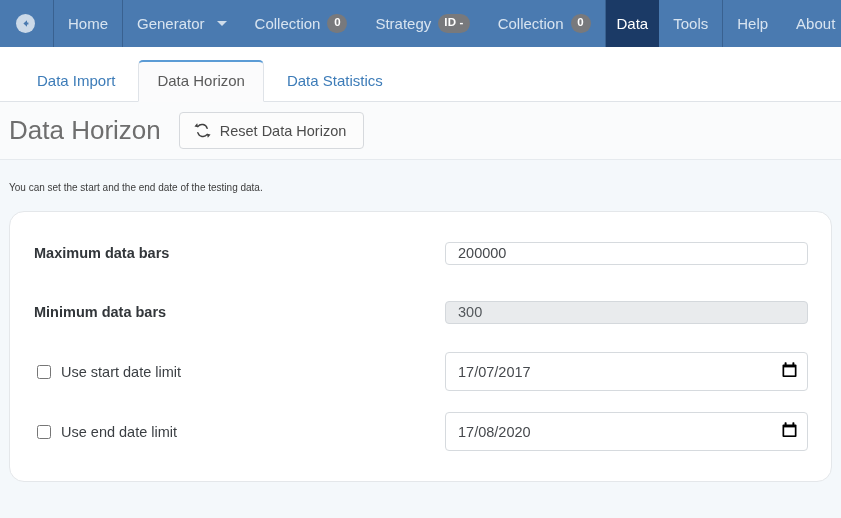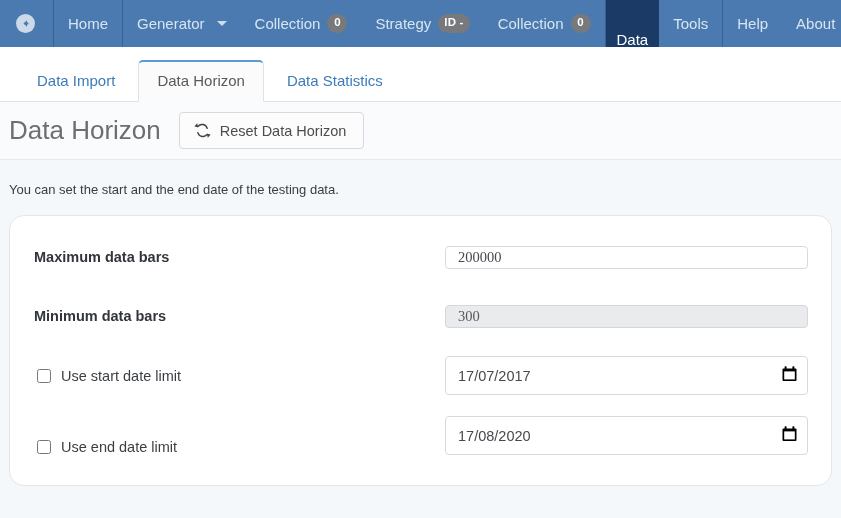--- a/index.html
+++ b/index.html
@@ -31,21 +31,20 @@
     white-space: nowrap;
     text-decoration: none;
     cursor: pointer;
     user-select: none;
   }
   .nav-item.brand { padding: 0 18px 0 16px; }
   .nav-item.active {
     background: #1b3a66;
     color: #ffffff;
     padding: 0 11px;
-    align-items: flex-end;
   }
   .nav-sep {
     width: 1px;
     background: rgba(20,40,70,0.30);
     margin: 0;
     flex: 0 0 1px;
   }
   .back-circle {
     width: 19px; height: 19px;
     border-radius: 50%;
@@ -138,40 +137,40 @@
     font-size: 14.5px;
     color: #4c4c4c;
     cursor: pointer;
     font-family: "Liberation Sans", sans-serif;
     white-space: nowrap;
   }
   .reset-btn svg { display: block; flex: 0 0 auto; }
 
   
   .desc {
-    font-size: 13px;
+    font-size: 10px;
     color: #3c3c3c;
     padding: 22px 10px 18px 9px;
   }
 
   
   .card {
     margin: 0 9px;
     background: #ffffff;
     border: 1px solid #e4e7ea;
     border-radius: 15px;
     padding: 22px 23px 30px 24px;
   }
   .form-row {
     display: flex;
     align-items: center;
     min-height: 38px;
     margin-bottom: 21px;
   }
-  .form-row:last-child { margin-bottom: 0; align-items: flex-end; }
+  .form-row:last-child { margin-bottom: 0; }
   .form-label {
     flex: 0 0 411px;
     font-size: 14.5px;
     font-weight: bold;
     color: #32363a;
     display: flex;
     align-items: center;
     white-space: nowrap;
   }
   .form-label.check-label { font-weight: normal; color: #3b3f43; }
@@ -184,21 +183,21 @@
   }
   .field { flex: 1 1 auto; }
   .txt-input {
     width: 100%;
     height: 23px;
     border: 1px solid #d6dade;
     border-radius: 4px;
     background: #ffffff;
     color: #46494d;
     font-size: 14.5px;
-    font-family: Liberation Serif, serif;
+    font-family: Liberation Sans, sans-serif;
     padding: 0 12px;
     outline: none;
   }
   .txt-input[readonly] {
     background: #e9ebed;
     color: #54585c;
     border-color: #d4d8dc;
   }
   .date-wrap {
     position: relative;

